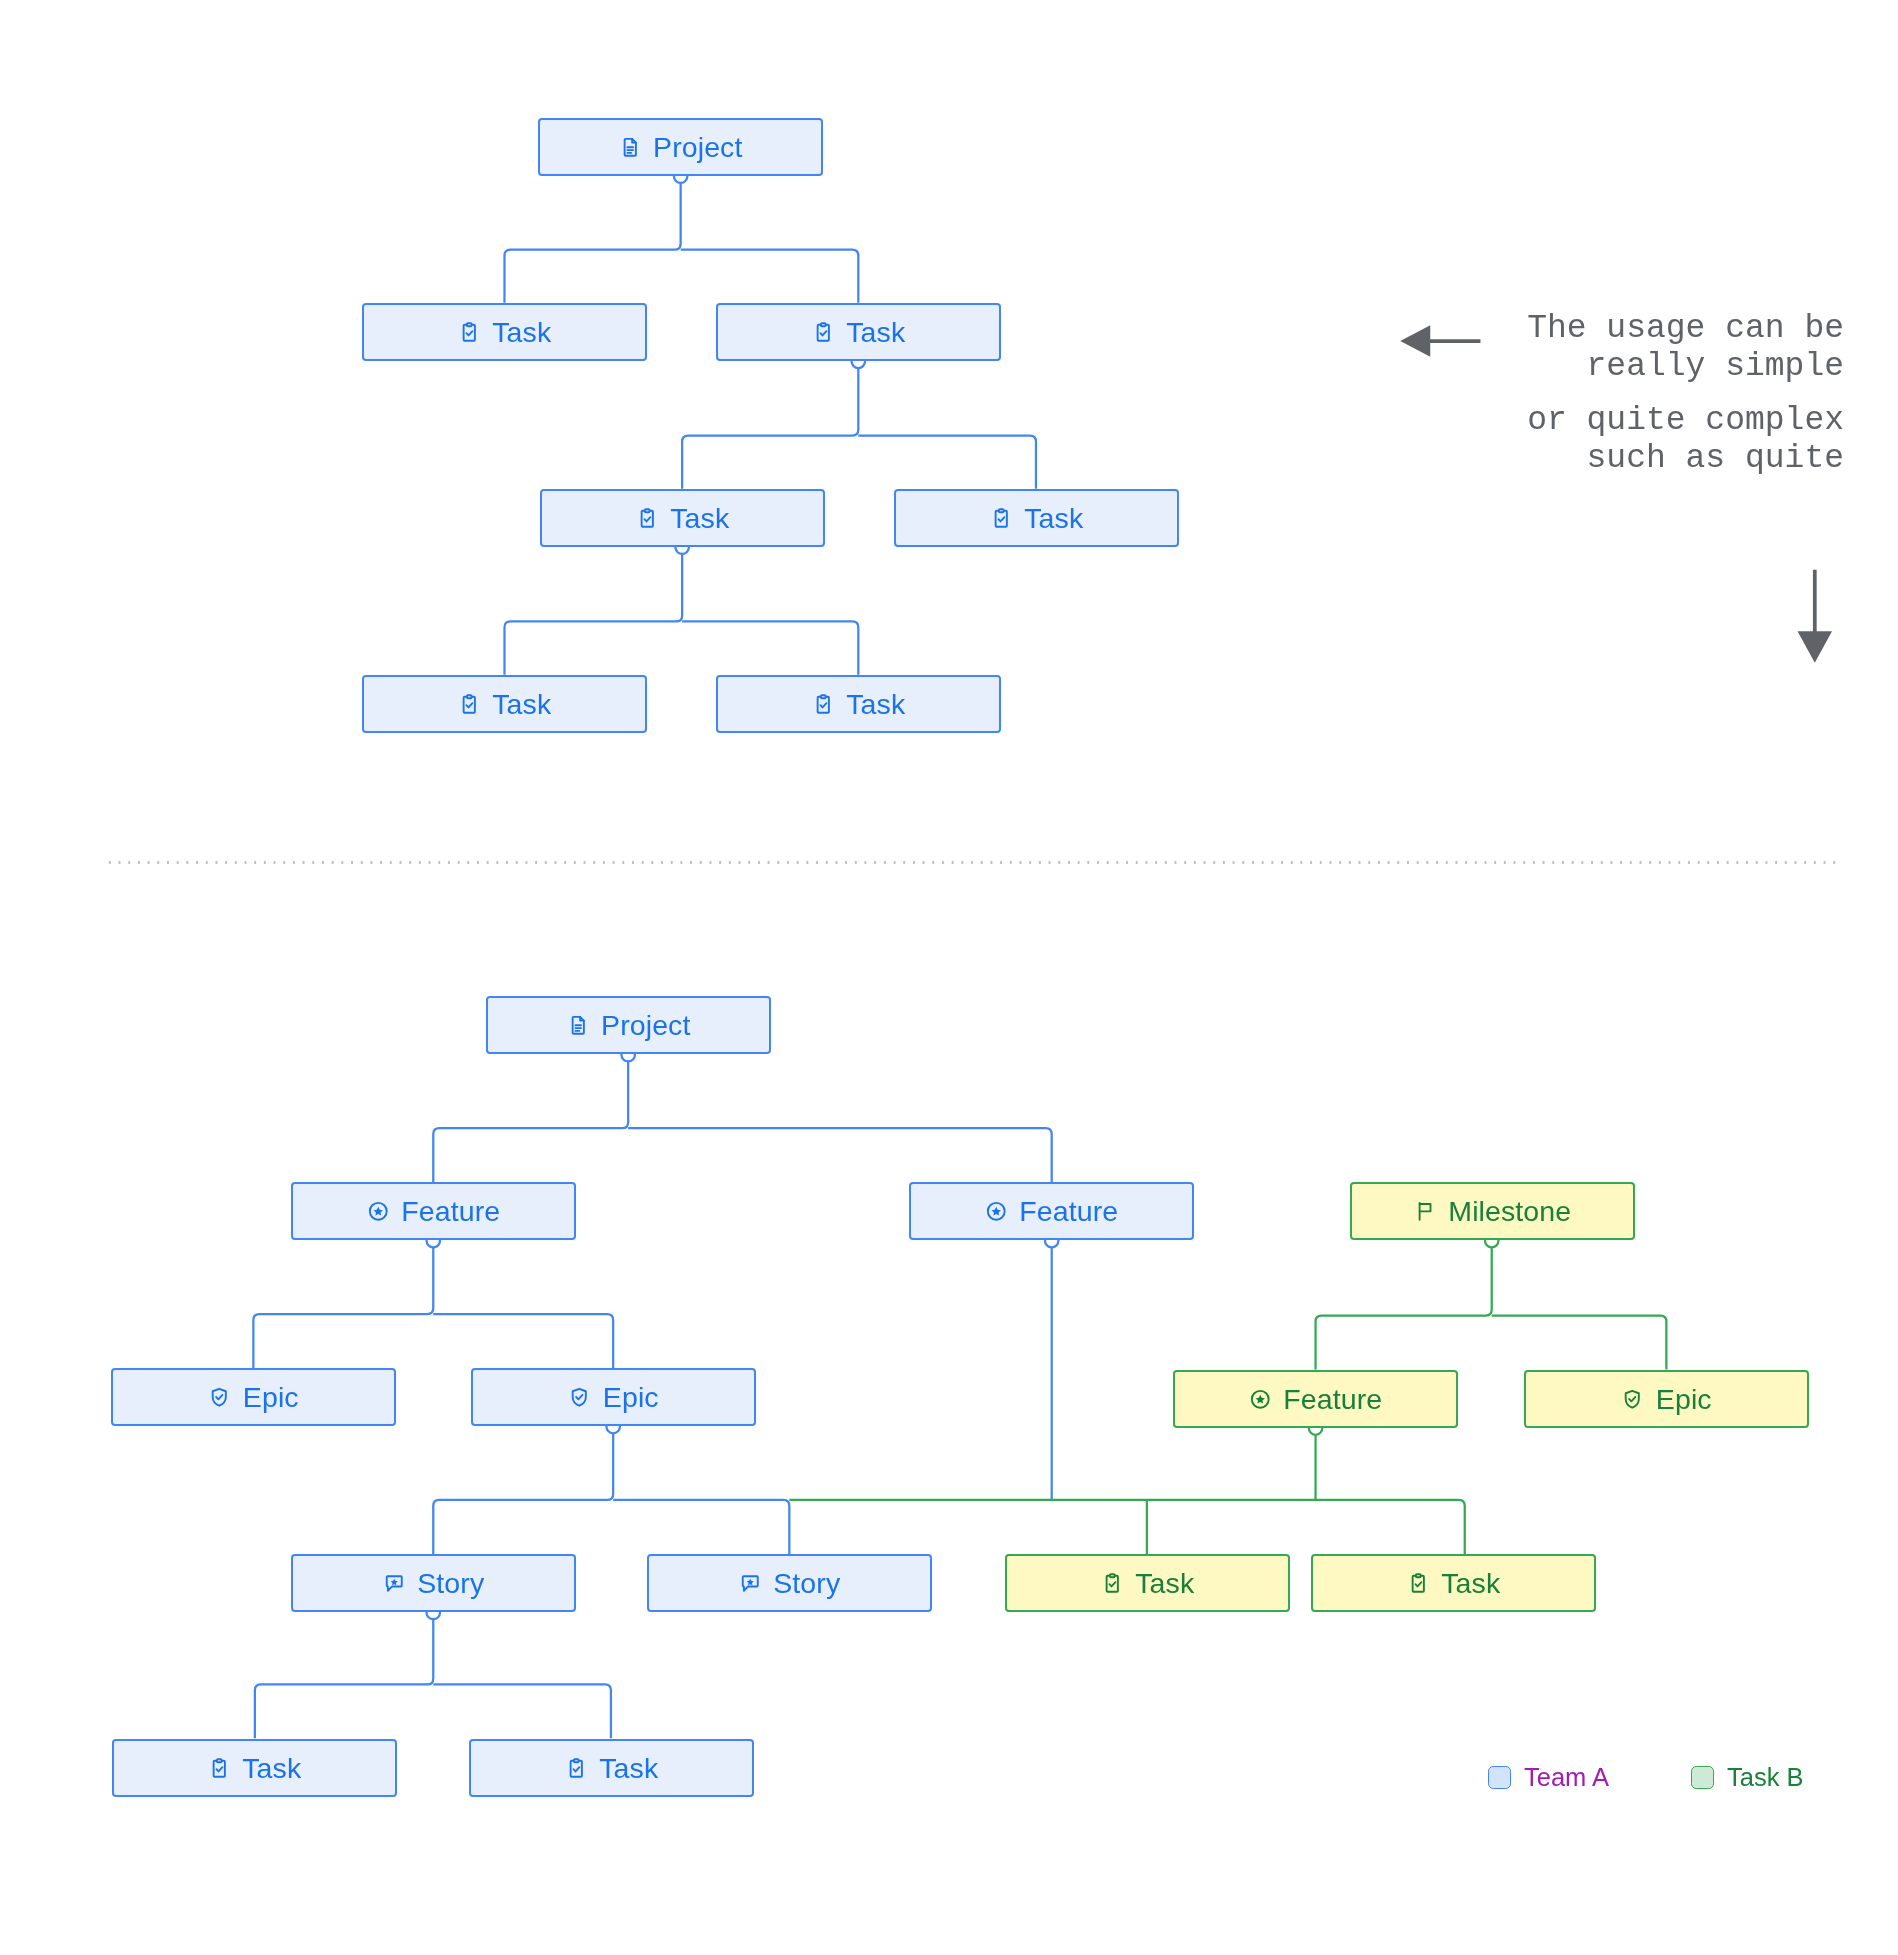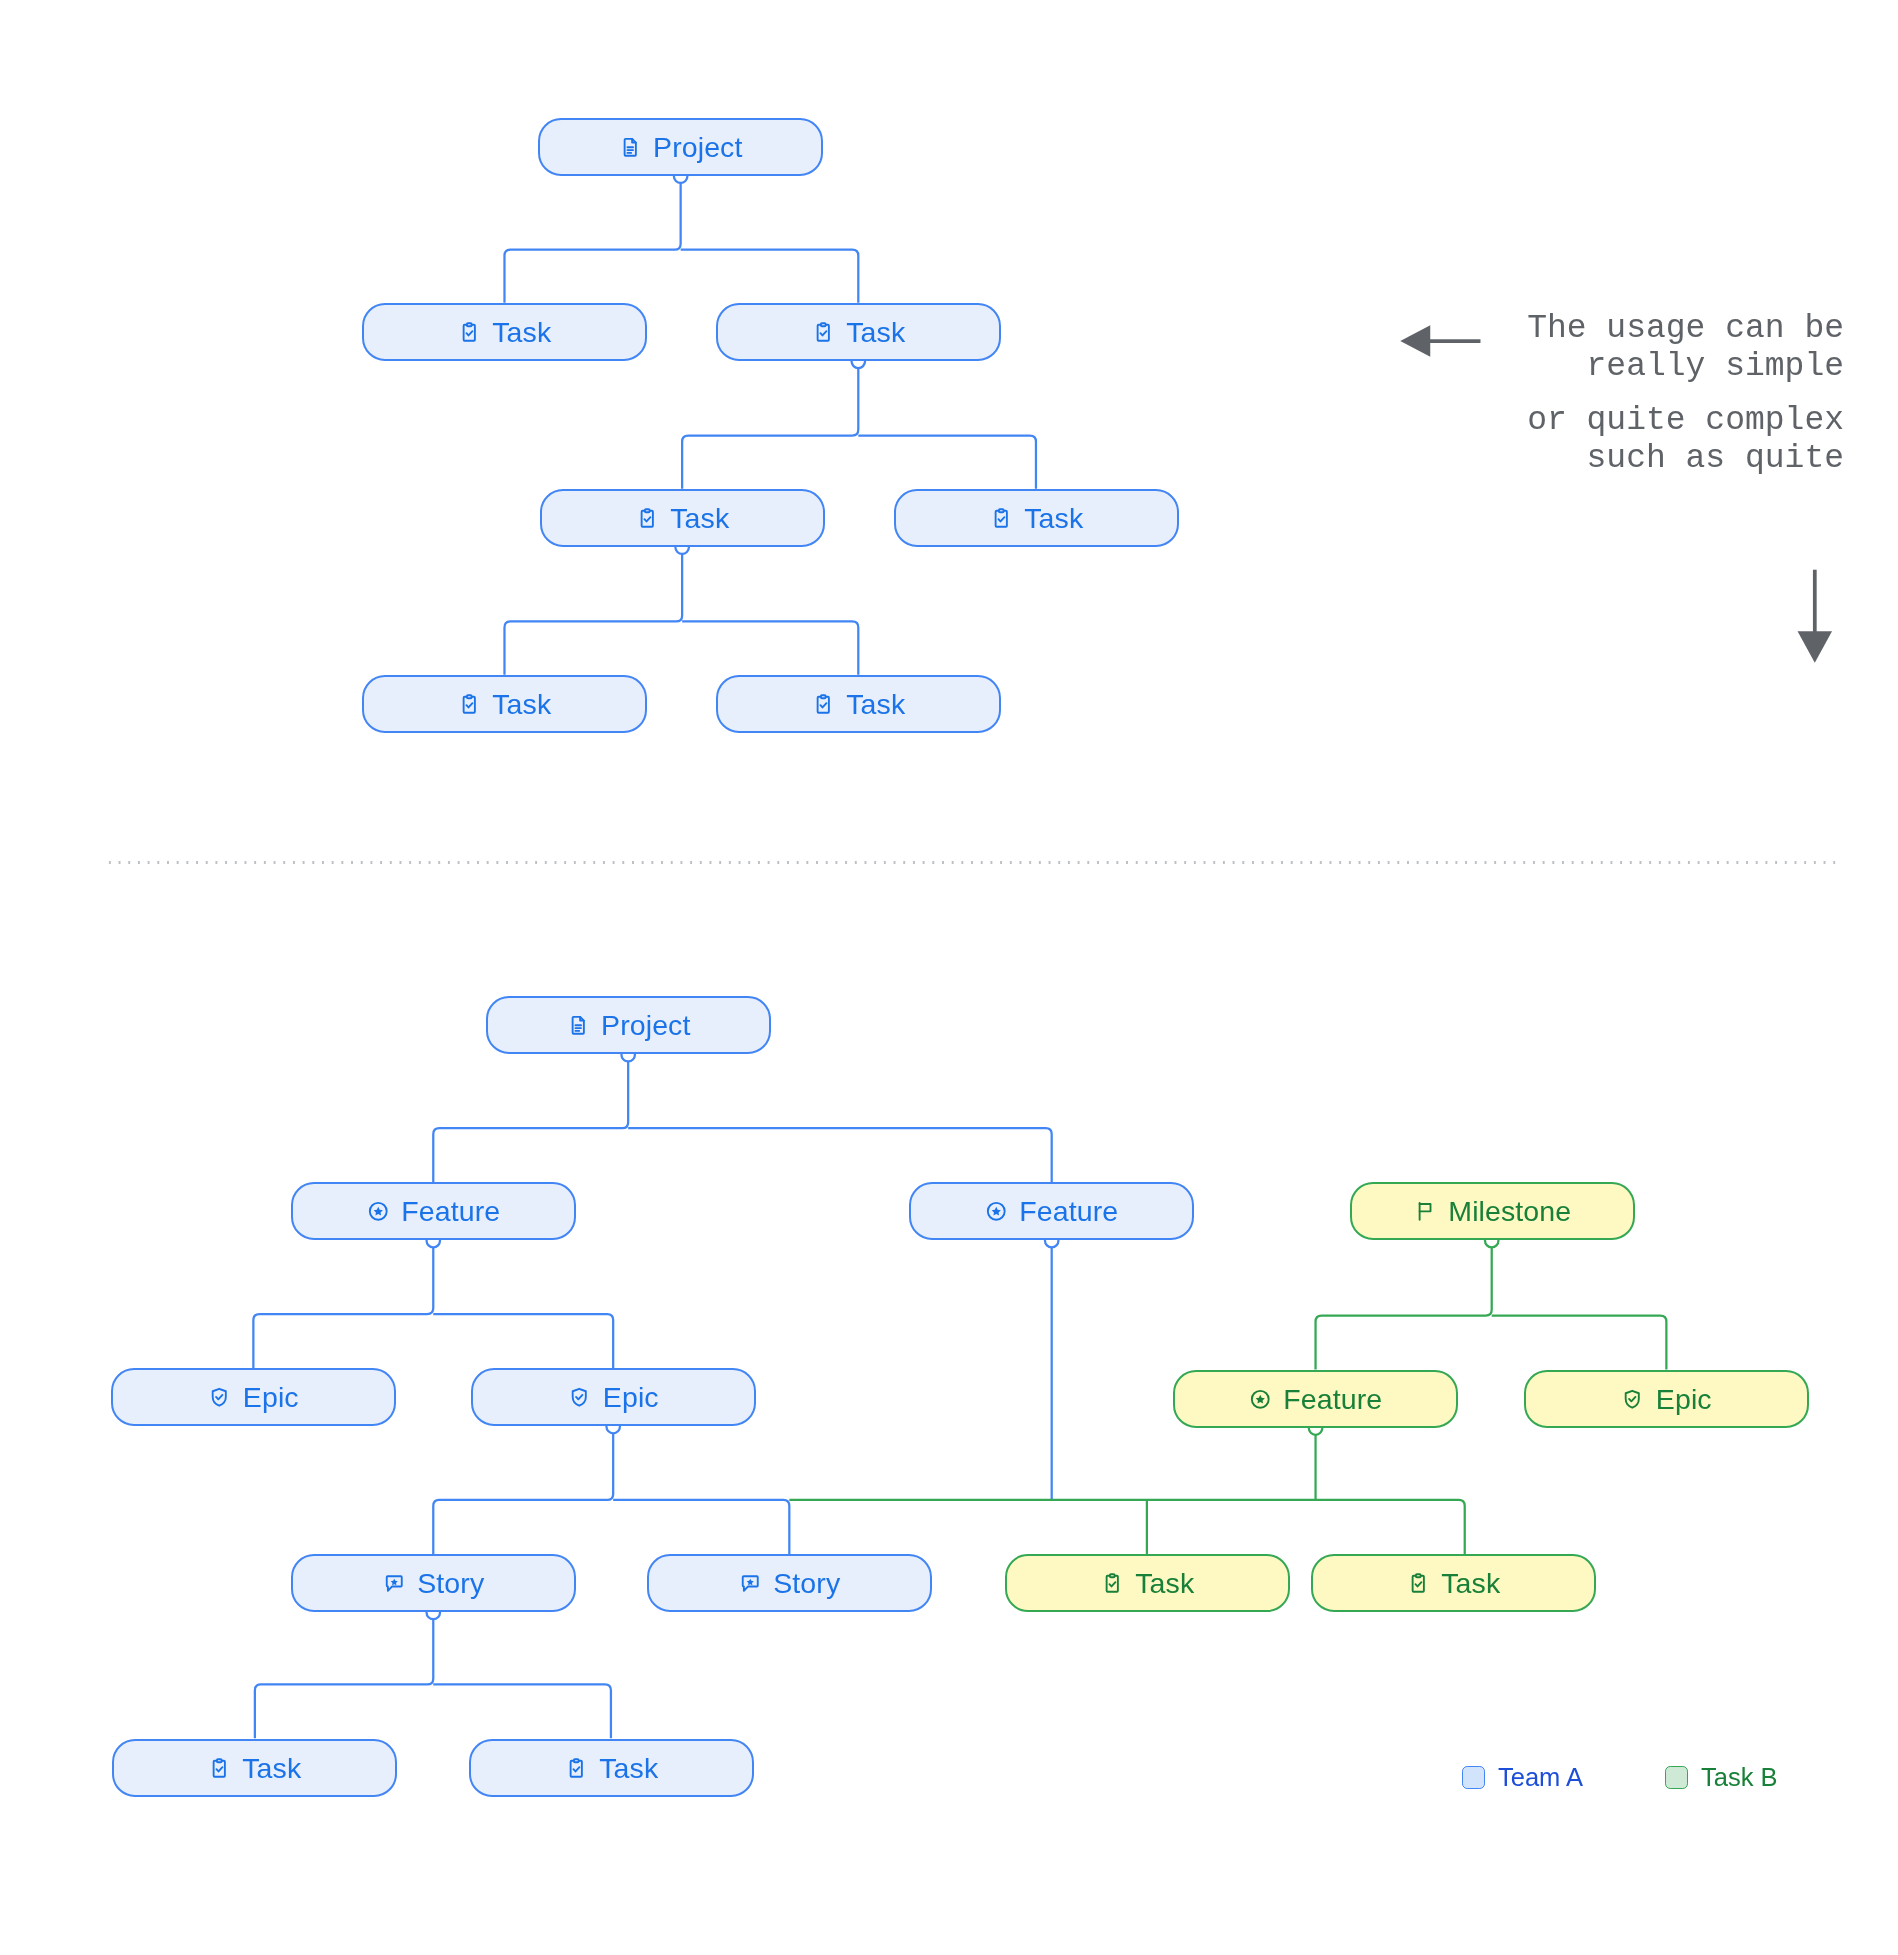--- a/index.html
+++ b/index.html
@@ -12,21 +12,21 @@
   #stage { position: relative; width: 1898px; height: 1955px; }
 
   svg.wires { position: absolute; left: 0; top: 0; width: 1898px; height: 1955px; pointer-events: none; }
 
   .node {
     position: absolute;
     display: flex;
     align-items: center;
     justify-content: center;
     gap: 12px;
-    border-radius: 23px;
+    border-radius: 4px;
     border: 2.2px solid;
     font-size: 28.5px;
     letter-spacing: 0.1px;
     white-space: nowrap;
   }
   .node .nlabel { line-height: 1; }
   .node .nicon { display: flex; align-items: center; justify-content: center; }
   .node.teamA { background: #e8effc; border-color: #4285f4; color: #1a73e8; }
   .node.teamB { background: #fef9c3; border-color: #34a853; color: #188038; }
   .node.teamA .nicon svg { stroke: #1a73e8; fill: none; }
@@ -47,21 +47,21 @@
     color: #5f6368;
     font-size: 33px;
     line-height: 1.16;
   }
   .annotation .ln { display: block; font-family: Liberation Mono, monospace; }
   .annotation .gap { display: block; height: 15px; }
 
   .legend { position: absolute; left: 1462px; top: 1763px; display: flex; align-items: center; gap: 82px; }
   .legend .item { display: flex; align-items: center; gap: 13.5px; font-size: 25.5px; }
   .legend .swatch { width: 22.5px; height: 22.5px; border-radius: 5.2px; border: 1.9px solid; }
-  .legend .itemA { color: #1d4ed8; }
+  .legend .itemA { color: #a21caf; margin-left: 26px; }
   .legend .itemA .swatch { background: #d2e3fc; border-color: #4285f4; }
   .legend .itemB { color: #188038; }
   .legend .itemB .swatch { background: #ceead6; border-color: #34a853; }
 </style>
 </head>
 <body>
 
 <div id="stage">
 
   <svg class="wires" viewBox="0 0 2532 2608">

